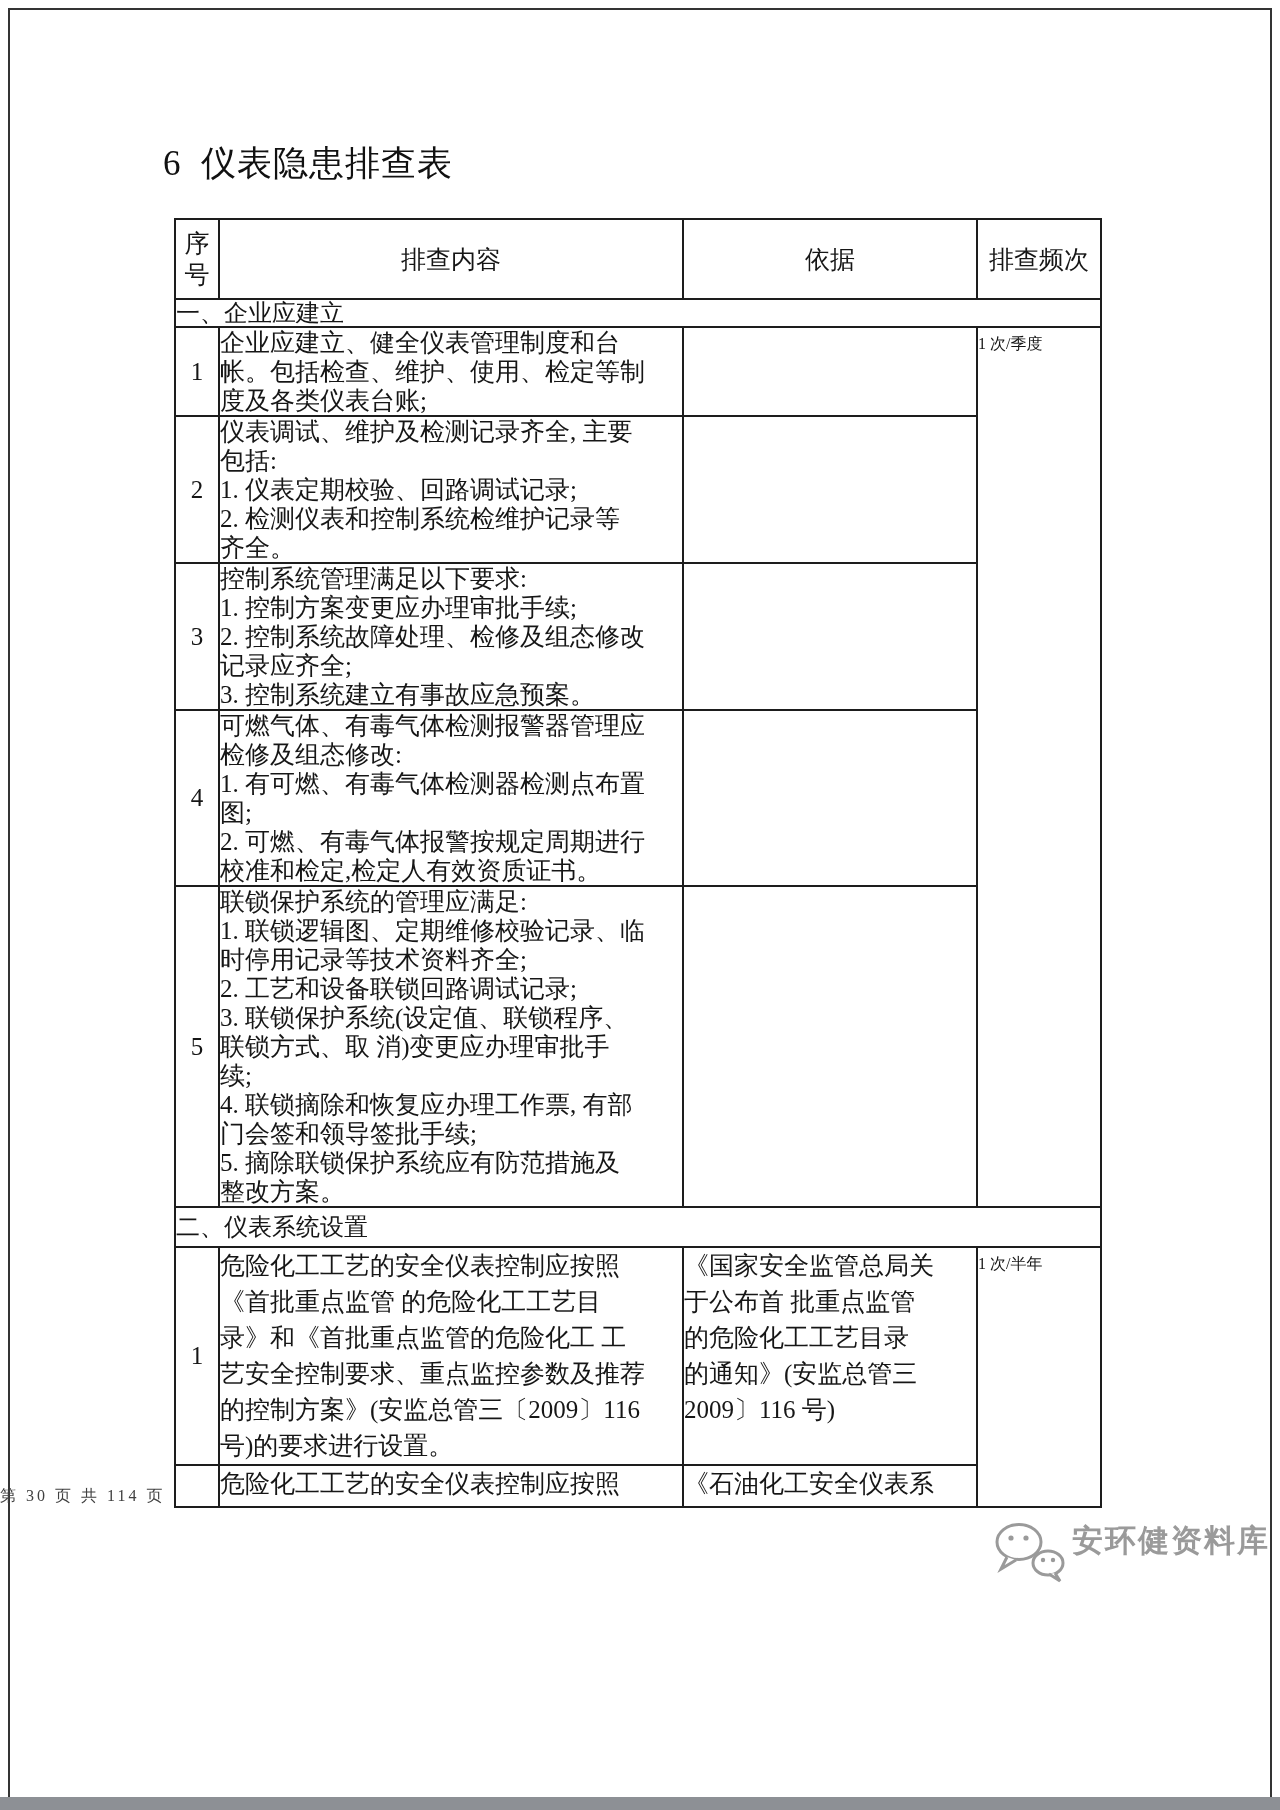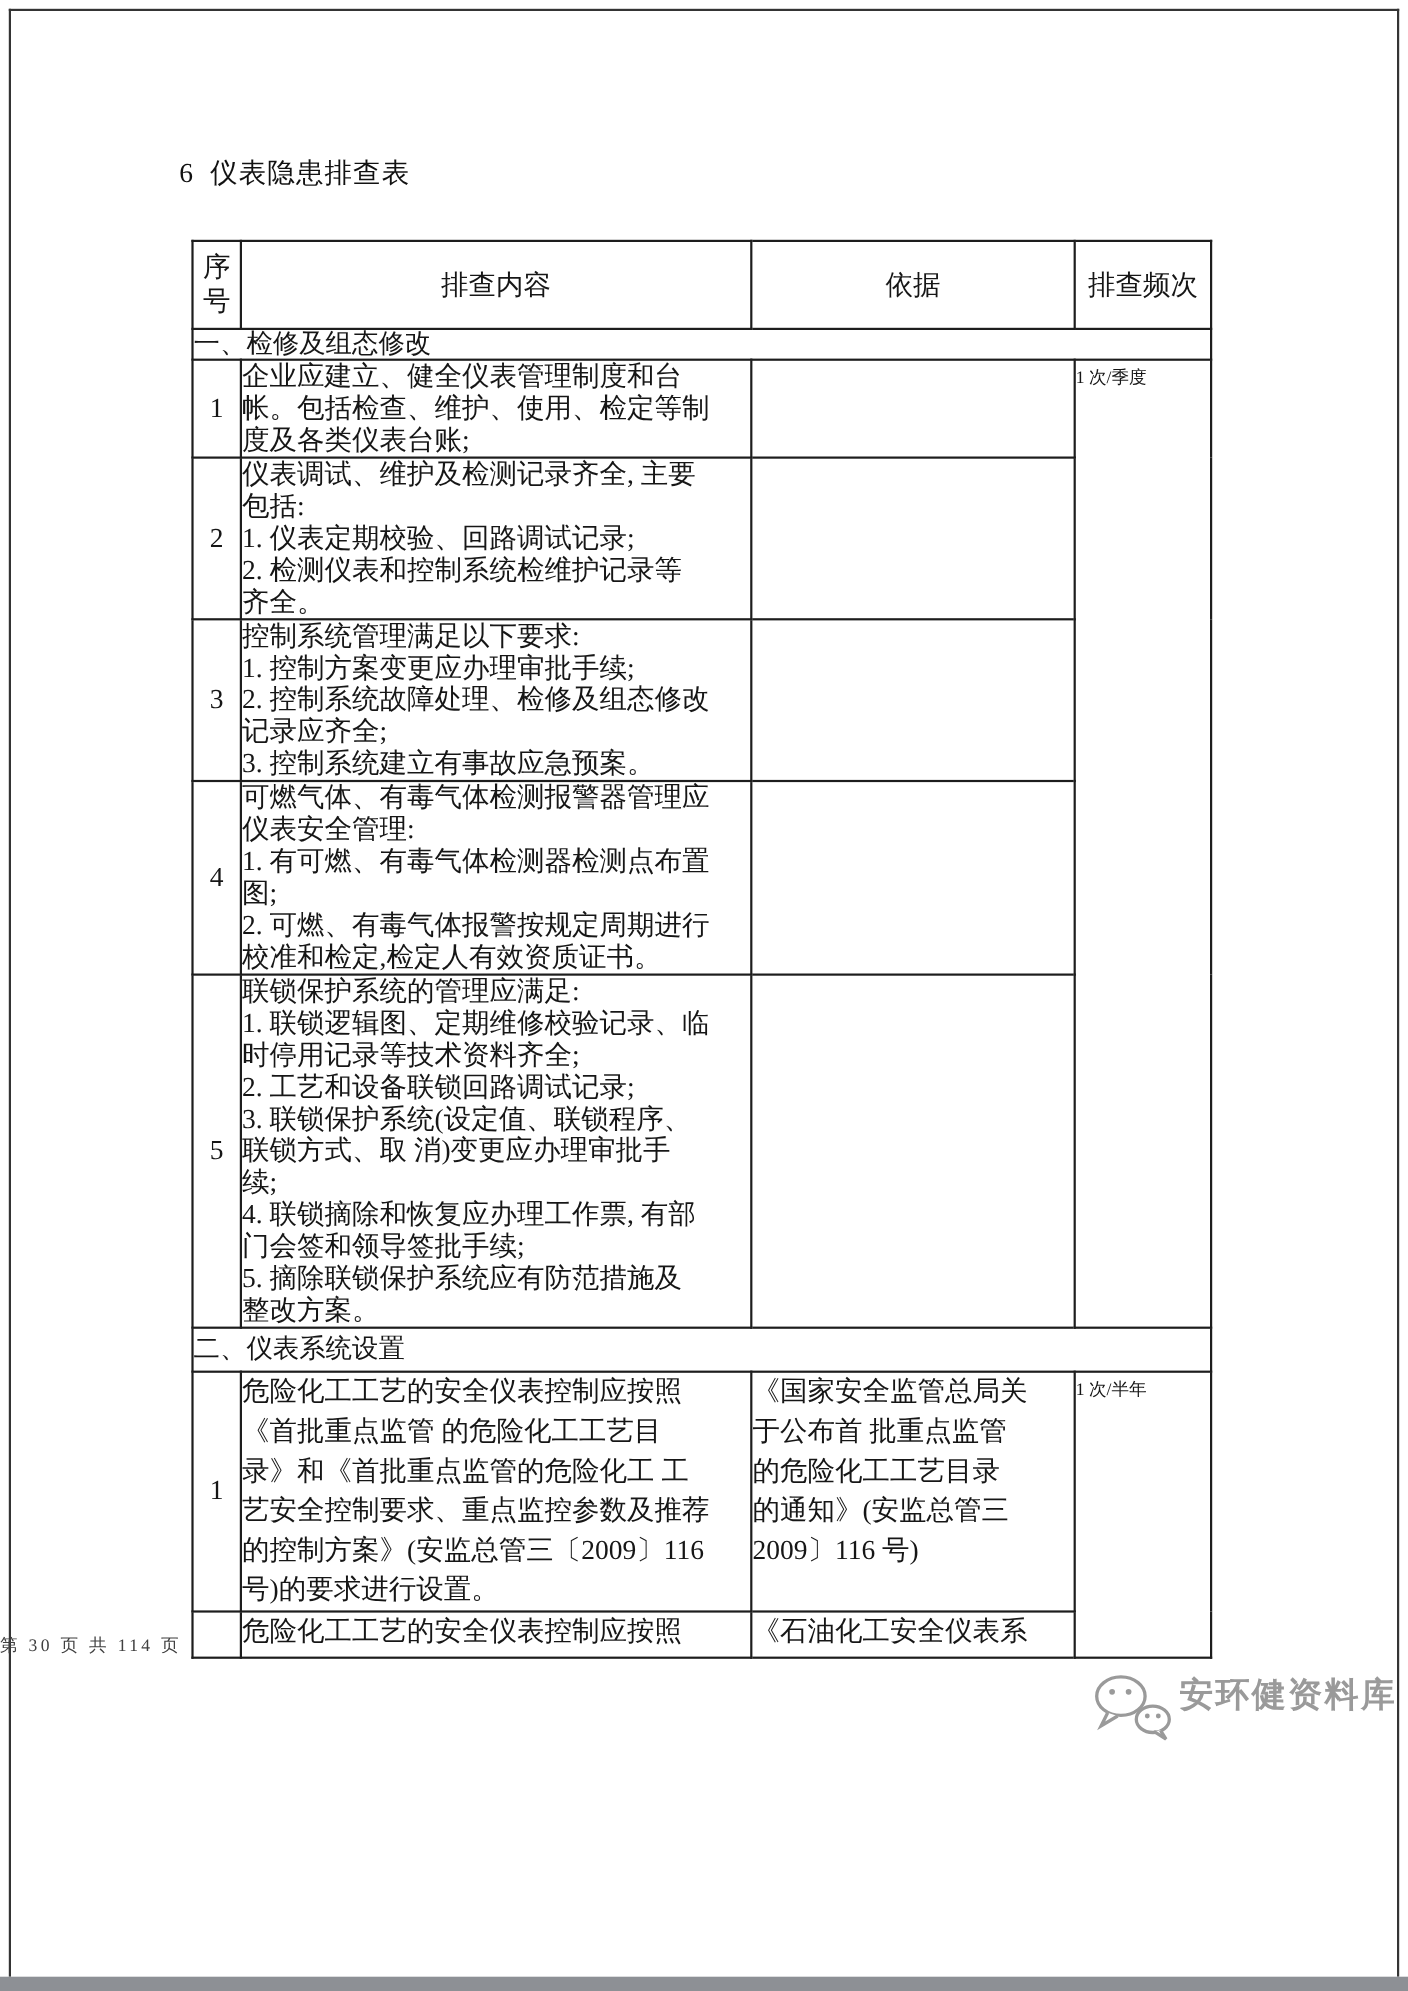--- a/index.html
+++ b/index.html
@@ -9,21 +9,21 @@
     color:#161616;overflow:hidden;
   }
   .page-frame{
     position:absolute;left:8px;top:8px;width:1260px;height:1787px;
     border:2px solid #343434;border-bottom:none;pointer-events:none;
   }
   .bottom-edge{
     position:absolute;left:0;bottom:0;width:1280px;height:13px;background:#8d9095;
   }
   .doc-title{
-    position:absolute;left:163px;top:140px;font-size:25px;letter-spacing:1px;
+    position:absolute;left:163px;top:140px;font-size:35px;letter-spacing:1px;
     white-space:pre;color:#111;
   }
   table.insp{
     position:absolute;left:174px;top:218px;width:926px;
     border-collapse:collapse;table-layout:fixed;
   }
   table.insp td, table.insp th{
     border:2px solid #1d1d1d;padding:0;font-weight:normal;color:#161616;
   }
   th{ font-size:25px;line-height:31px;text-align:center;vertical-align:middle;font-weight:bold;}
@@ -72,21 +72,21 @@
   </colgroup>
   <tbody>
       <tr style="height:80px">
     <th>序号</th>
     <th>排查内容</th>
     <th>依据</th>
     <th class="freq">排查频次</th>
   </tr>
 
   <tr style="height:27px">
-    <td class="section" colspan="4">一、检修及组态修改</td>
+    <td class="section" colspan="4">一、企业应建立</td>
   </tr>
 
   <tr style="height:86px">
     <td class="no">1</td>
     <td class="content">
           <div class="ln">企业应建立、健全仪表管理制度和台</div>
           <div class="ln">帐。包括检查、维护、使用、检定等制</div>
           <div class="ln">度及各类仪表台账;</div>
         </td>
     <td class="basis"></td>
@@ -111,21 +111,21 @@
           <div class="ln">2. 控制系统故障处理、检修及组态修改</div>
           <div class="ln">记录应齐全;</div>
           <div class="ln">3. 控制系统建立有事故应急预案。</div>
         </td>
     <td class="basis"></td>
   </tr>
   <tr style="height:174px">
     <td class="no">4</td>
     <td class="content">
           <div class="ln">可燃气体、有毒气体检测报警器管理应</div>
-          <div class="ln">仪表安全管理:</div>
+          <div class="ln">检修及组态修改:</div>
           <div class="ln">1. 有可燃、有毒气体检测器检测点布置</div>
           <div class="ln">图;</div>
           <div class="ln">2. 可燃、有毒气体报警按规定周期进行</div>
           <div class="ln">校准和检定,检定人有效资质证书。</div>
         </td>
     <td class="basis"></td>
   </tr>
   <tr style="height:319px">
     <td class="no">5</td>
     <td class="content">

